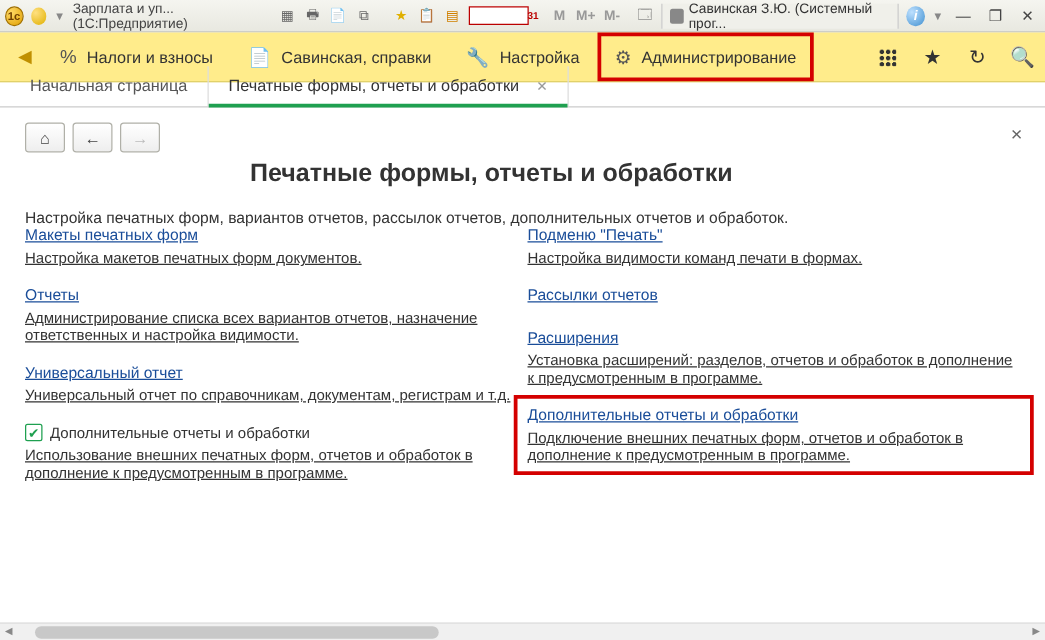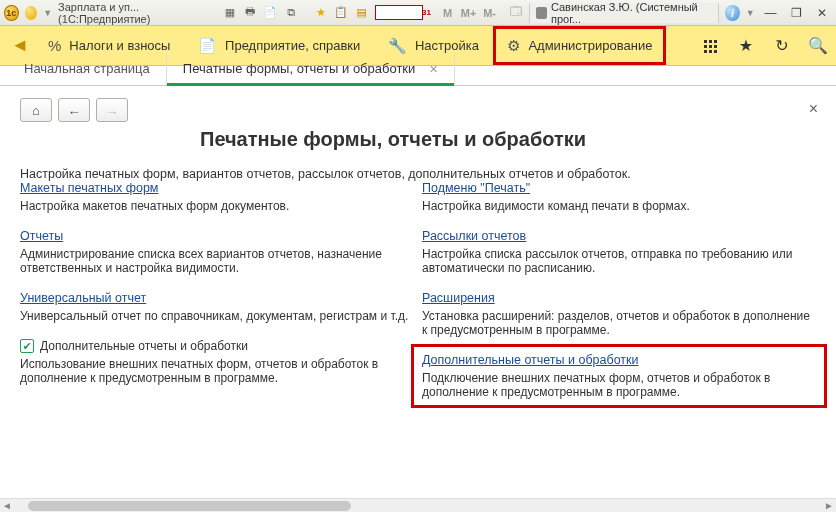--- a/index.html
+++ b/index.html
@@ -165,21 +165,21 @@
   .col { flex: 1; }
   .sec { margin-bottom: 16px; }
   .sec a.link {
     color: #1a4d99;
     text-decoration: underline;
     font-size: 12.5px;
     display: inline-block;
     margin-bottom: 4px;
   }
   .sec .desc {
-    font-size: 12px; color: #333;
+    font-size: 12px; color: #333; text-decoration: underline;
   }
   .chk-row { display: flex; align-items: center; gap: 6px; margin-bottom: 4px; }
   .chk-box {
     width: 14px; height: 14px;
     border: 1px solid #1fa050; border-radius: 2px;
     color: #1fa050; font-size: 11px;
     display: flex; align-items: center; justify-content: center;
     background: #fff;
   }
   .highlight-box {
@@ -241,21 +241,21 @@
 </div>
 
 <div class="toolbar">
   <div class="back-arrow">◄</div>
   <div class="nav-item">
     <span class="nicon">%</span>
     <span>Налоги и взносы</span>
   </div>
   <div class="nav-item">
     <span class="nicon">📄</span>
-    <span>Предприятие, справки</span>
+    <span>Савинская, справки</span>
   </div>
   <div class="nav-item">
     <span class="nicon">🔧</span>
     <span>Настройка</span>
   </div>
   <div class="nav-item highlight">
     <span class="nicon">⚙</span>
     <span>Администрирование</span>
   </div>
   <div class="tb-right">
@@ -311,21 +311,20 @@
       </div>
     </div>
 
     <div class="col">
       <div class="sec">
         <a class="link">Подменю "Печать"</a>
         <div class="desc">Настройка видимости команд печати в формах.</div>
       </div>
       <div class="sec">
         <a class="link">Рассылки отчетов</a>
-        <div class="desc">Настройка списка рассылок отчетов, отправка по требованию или автоматически по расписанию.</div>
       </div>
       <div class="sec">
         <a class="link">Расширения</a>
         <div class="desc">Установка расширений: разделов, отчетов и обработок в дополнение к предусмотренным в программе.</div>
       </div>
       <div class="sec">
         <div class="highlight-box">
           <a class="link">Дополнительные отчеты и обработки</a>
           <div class="desc">Подключение внешних печатных форм, отчетов и обработок в дополнение к предусмотренным в программе.</div>
         </div>

